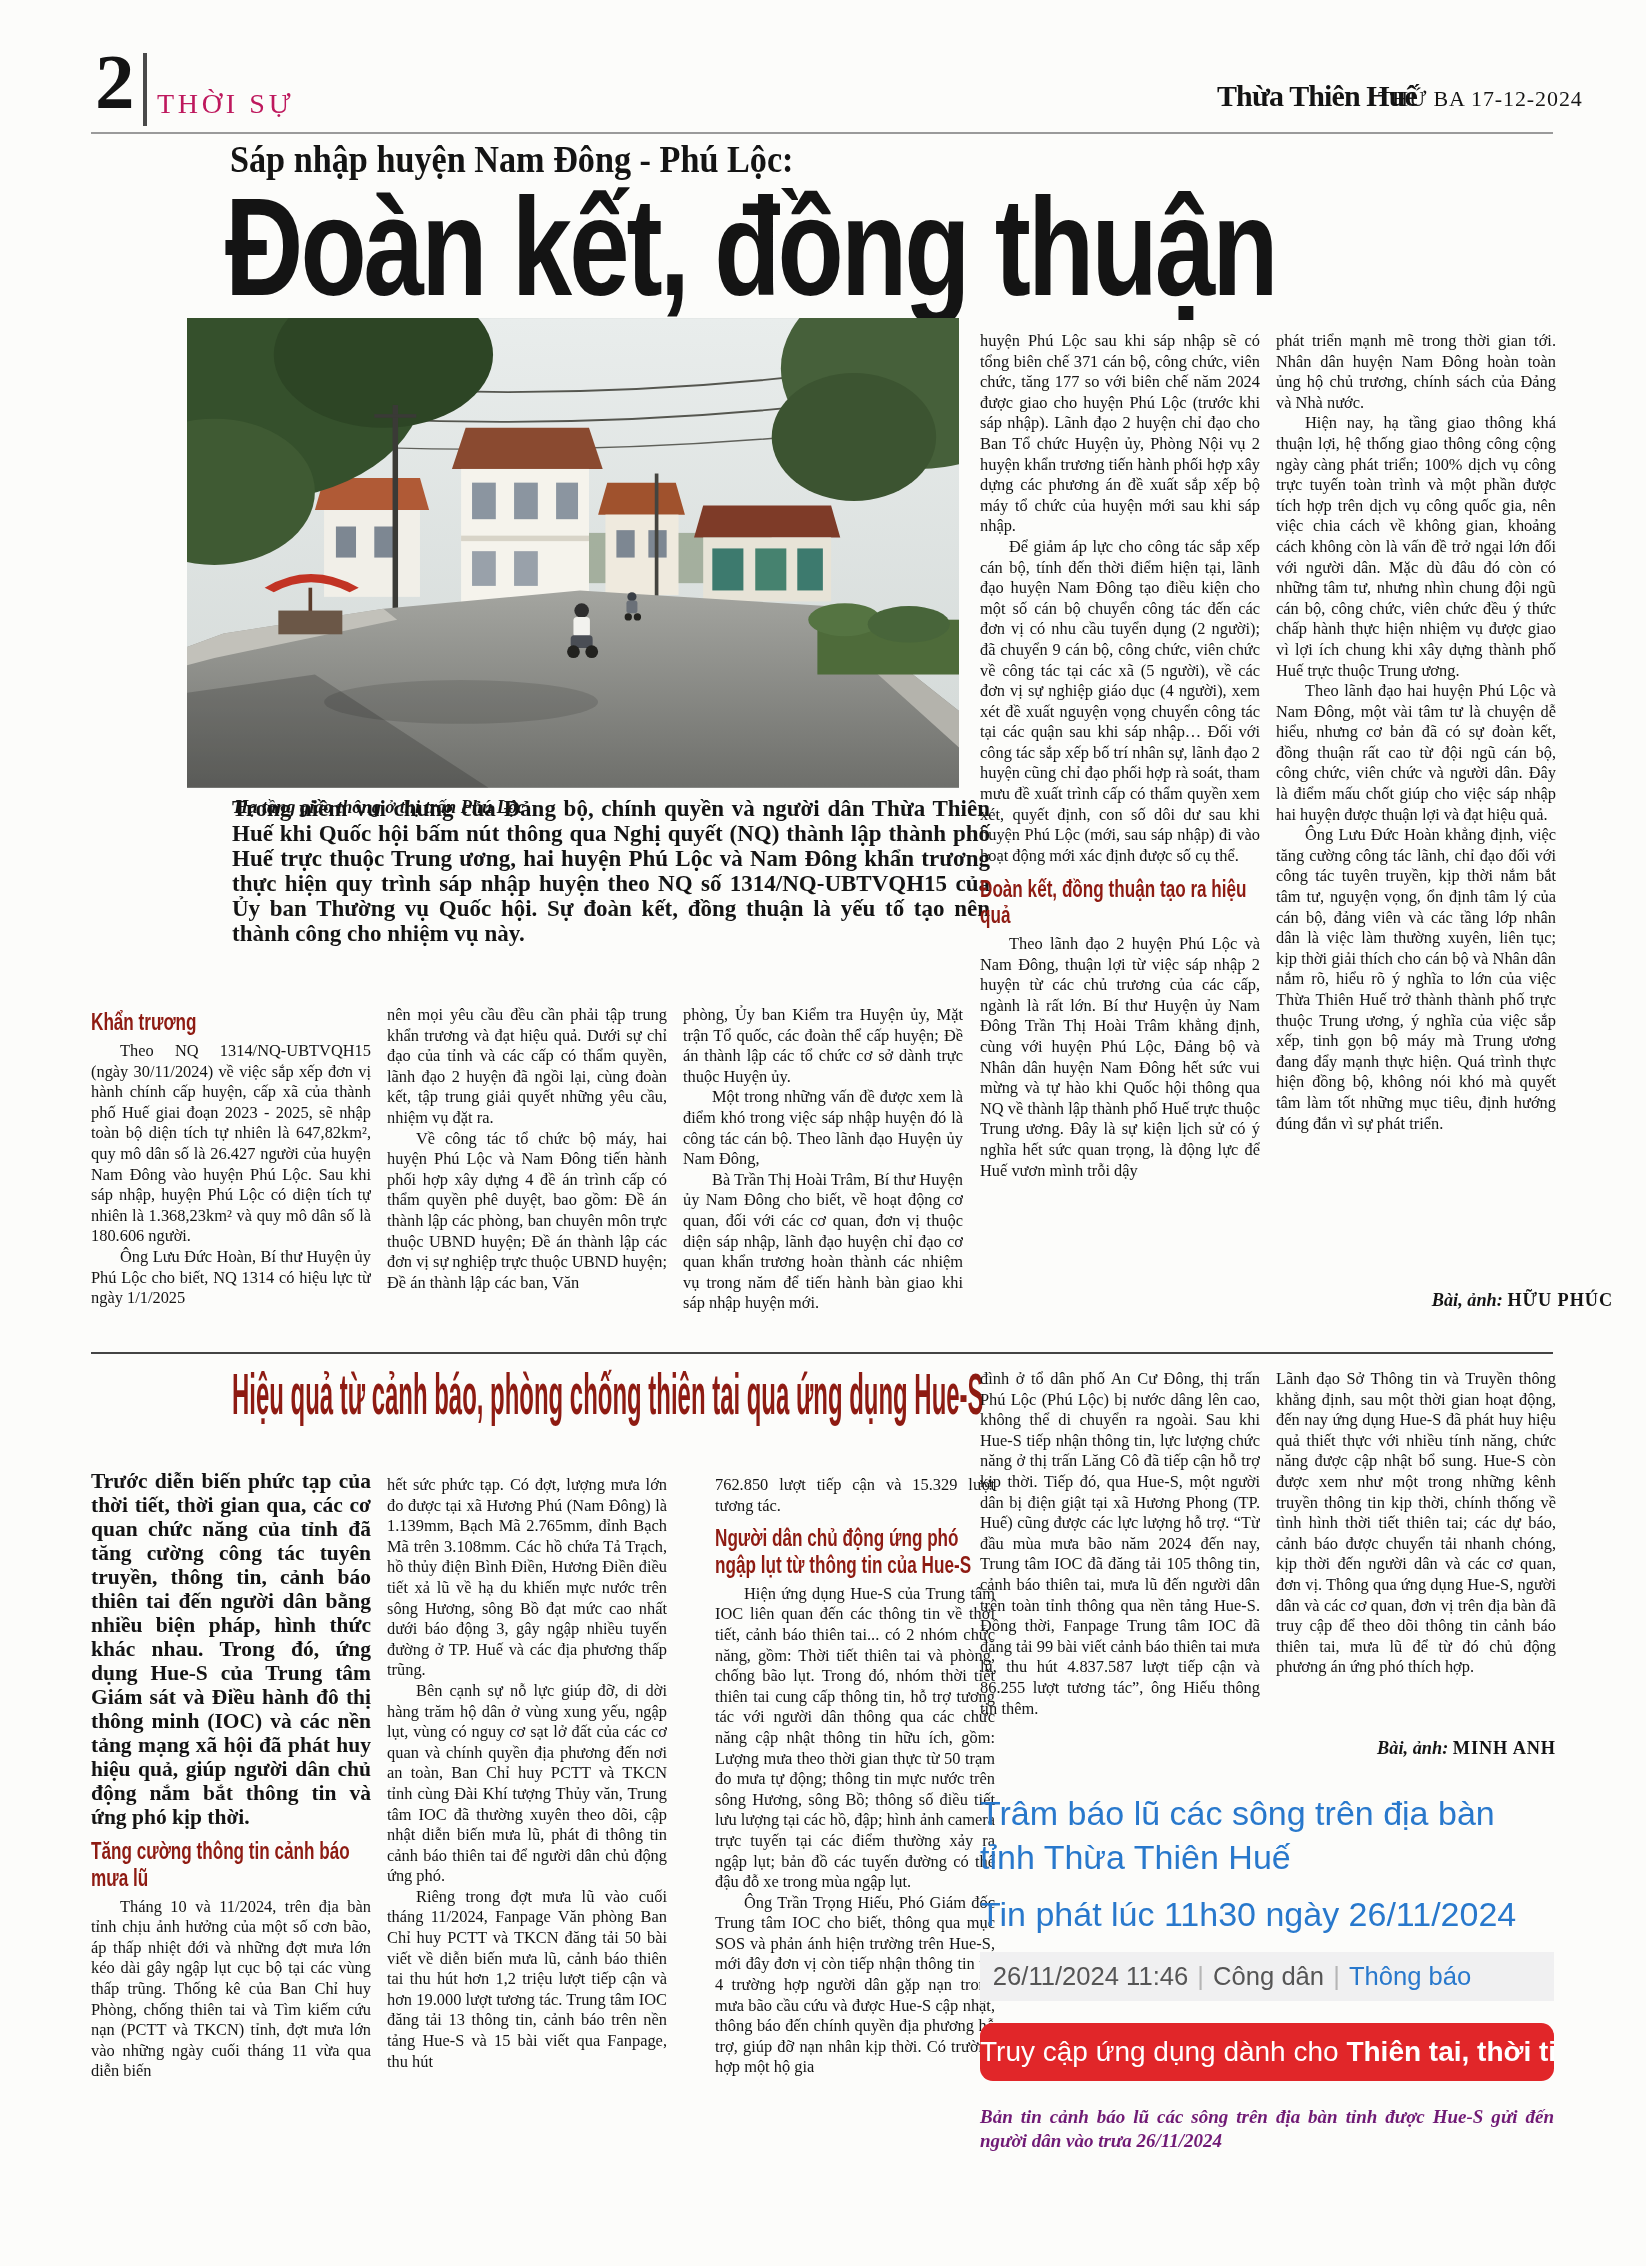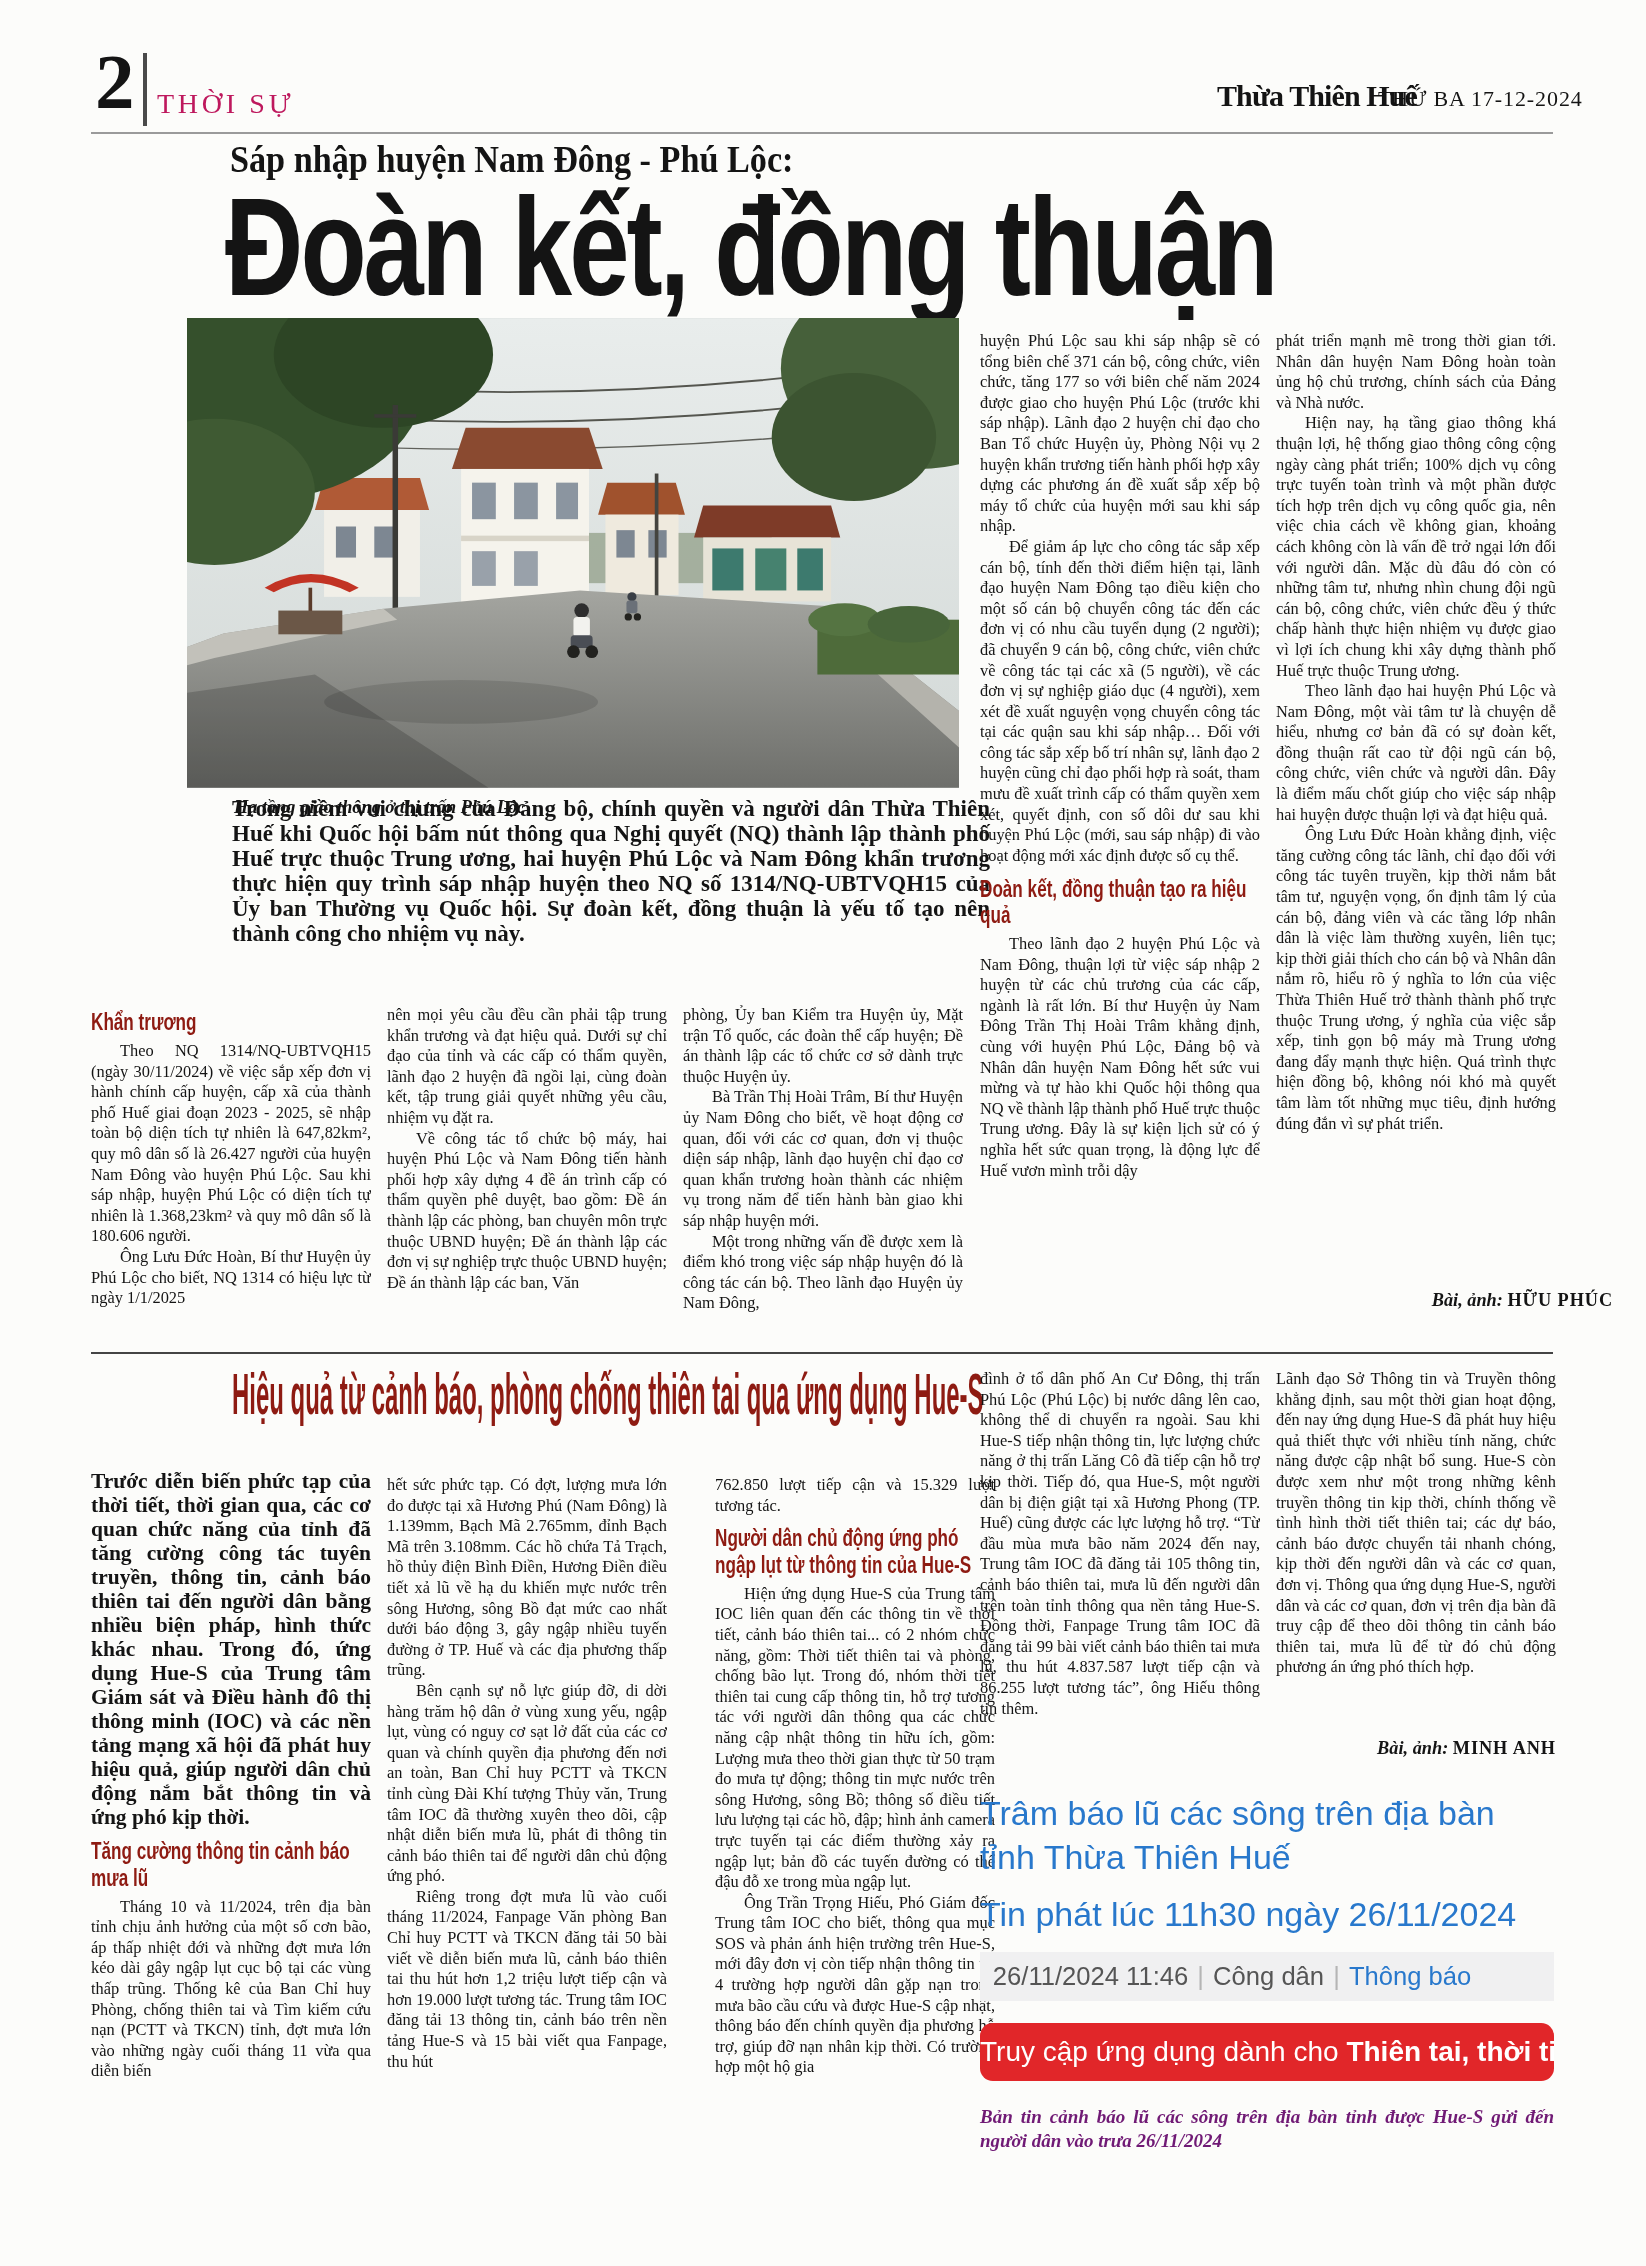--- a/index.html
+++ b/index.html
@@ -159,22 +159,22 @@
       <h3 class="subhead">Khẩn trương</h3>
       <p>Theo NQ 1314/NQ-UBTVQH15 (ngày 30/11/2024) về việc sắp xếp đơn vị hành chính cấp huyện, cấp xã của thành phố Huế giai đoạn 2023 - 2025, sẽ nhập toàn bộ diện tích tự nhiên là 647,82km², quy mô dân số là 26.427 người của huyện Nam Đông vào huyện Phú Lộc. Sau khi sáp nhập, huyện Phú Lộc có diện tích tự nhiên là 1.368,23km² và quy mô dân số là 180.606 người.</p>
       <p>Ông Lưu Đức Hoàn, Bí thư Huyện ủy Phú Lộc cho biết, NQ 1314 có hiệu lực từ ngày 1/1/2025</p>
     </div>
   <div class="col" style="left:387px;top:1005px;height:347px;">
       <p class="cont">nên mọi yêu cầu đều cần phải tập trung khẩn trương và đạt hiệu quả. Dưới sự chỉ đạo của tỉnh và các cấp có thẩm quyền, lãnh đạo 2 huyện đã ngồi lại, cùng đoàn kết, tập trung giải quyết những yêu cầu, nhiệm vụ đặt ra.</p>
       <p>Về công tác tổ chức bộ máy, hai huyện Phú Lộc và Nam Đông tiến hành phối hợp xây dựng 4 đề án trình cấp có thẩm quyền phê duyệt, bao gồm: Đề án thành lập các phòng, ban chuyên môn trực thuộc UBND huyện; Đề án thành lập các đơn vị sự nghiệp trực thuộc UBND huyện; Đề án thành lập các ban, Văn</p>
     </div>
   <div class="col" style="left:683px;top:1005px;height:347px;">
       <p class="cont">phòng, Ủy ban Kiểm tra Huyện ủy, Mặt trận Tổ quốc, các đoàn thể cấp huyện; Đề án thành lập các tổ chức cơ sở dành trực thuộc Huyện ủy.</p>
+      <p>Một trong những vấn đề được xem là điểm khó trong việc sáp nhập huyện đó là công tác cán bộ. Theo lãnh đạo Huyện ủy Nam Đông,</p>
       <p>Bà Trần Thị Hoài Trâm, Bí thư Huyện ủy Nam Đông cho biết, về hoạt động cơ quan, đối với các cơ quan, đơn vị thuộc diện sáp nhập, lãnh đạo huyện chỉ đạo cơ quan khẩn trương hoàn thành các nhiệm vụ trong năm để tiến hành bàn giao khi sáp nhập huyện mới.</p>
-      <p>Một trong những vấn đề được xem là điểm khó trong việc sáp nhập huyện đó là công tác cán bộ. Theo lãnh đạo Huyện ủy Nam Đông,</p>
     </div>
   <div class="col" style="left:980px;top:331px;height:1016px;">
       <p class="cont">huyện Phú Lộc sau khi sáp nhập sẽ có tổng biên chế 371 cán bộ, công chức, viên chức, tăng 177 so với biên chế năm 2024 được giao cho huyện Phú Lộc (trước khi sáp nhập). Lãnh đạo 2 huyện chỉ đạo cho Ban Tổ chức Huyện ủy, Phòng Nội vụ 2 huyện khẩn trương tiến hành phối hợp xây dựng các phương án đề xuất sắp xếp bộ máy tổ chức của huyện mới sau khi sáp nhập.</p>
       <p>Để giảm áp lực cho công tác sắp xếp cán bộ, tính đến thời điểm hiện tại, lãnh đạo huyện Nam Đông tạo điều kiện cho một số cán bộ chuyển công tác đến các đơn vị có nhu cầu tuyển dụng (2 người); đã chuyển 9 cán bộ, công chức, viên chức về công tác tại các xã (5 người), về các đơn vị sự nghiệp giáo dục (4 người), xem xét đề xuất nguyện vọng chuyển công tác tại các quận sau khi sáp nhập… Đối với công tác sắp xếp bố trí nhân sự, lãnh đạo 2 huyện cũng chỉ đạo phối hợp rà soát, tham mưu đề xuất trình cấp có thẩm quyền xem xét, quyết định, con số dôi dư sau khi huyện Phú Lộc (mới, sau sáp nhập) đi vào hoạt động mới xác định được số cụ thể.</p>
       <h3 class="subhead">Đoàn kết, đồng thuận tạo ra hiệu quả</h3>
       <p>Theo lãnh đạo 2 huyện Phú Lộc và Nam Đông, thuận lợi từ việc sáp nhập 2 huyện từ các chủ trương của các cấp, ngành là rất lớn. Bí thư Huyện ủy Nam Đông Trần Thị Hoài Trâm khẳng định, cùng với huyện Phú Lộc, Đảng bộ và Nhân dân huyện Nam Đông hết sức vui mừng và tự hào khi Quốc hội thông qua NQ về thành lập thành phố Huế trực thuộc Trung ương. Đây là sự kiện lịch sử có ý nghĩa hết sức quan trọng, là động lực để Huế vươn mình trỗi dậy</p>
     </div>
   <div class="col" style="left:1276px;top:331px;height:950px;">
       <p class="cont">phát triển mạnh mẽ trong thời gian tới. Nhân dân huyện Nam Đông hoàn toàn ủng hộ chủ trương, chính sách của Đảng và Nhà nước.</p>
       <p>Hiện nay, hạ tầng giao thông khá thuận lợi, hệ thống giao thông công cộng ngày càng phát triển; 100% dịch vụ công trực tuyến toàn trình và một phần được tích hợp trên dịch vụ công quốc gia, nên việc chia cách về không gian, khoảng cách không còn là vấn đề trở ngại lớn đối với người dân. Mặc dù đâu đó còn có những tâm tư, nhưng nhìn chung đội ngũ cán bộ, công chức, viên chức đều ý thức chấp hành thực hiện nhiệm vụ được giao vì lợi ích chung khi xây dựng thành phố Huế trực thuộc Trung ương.</p>

